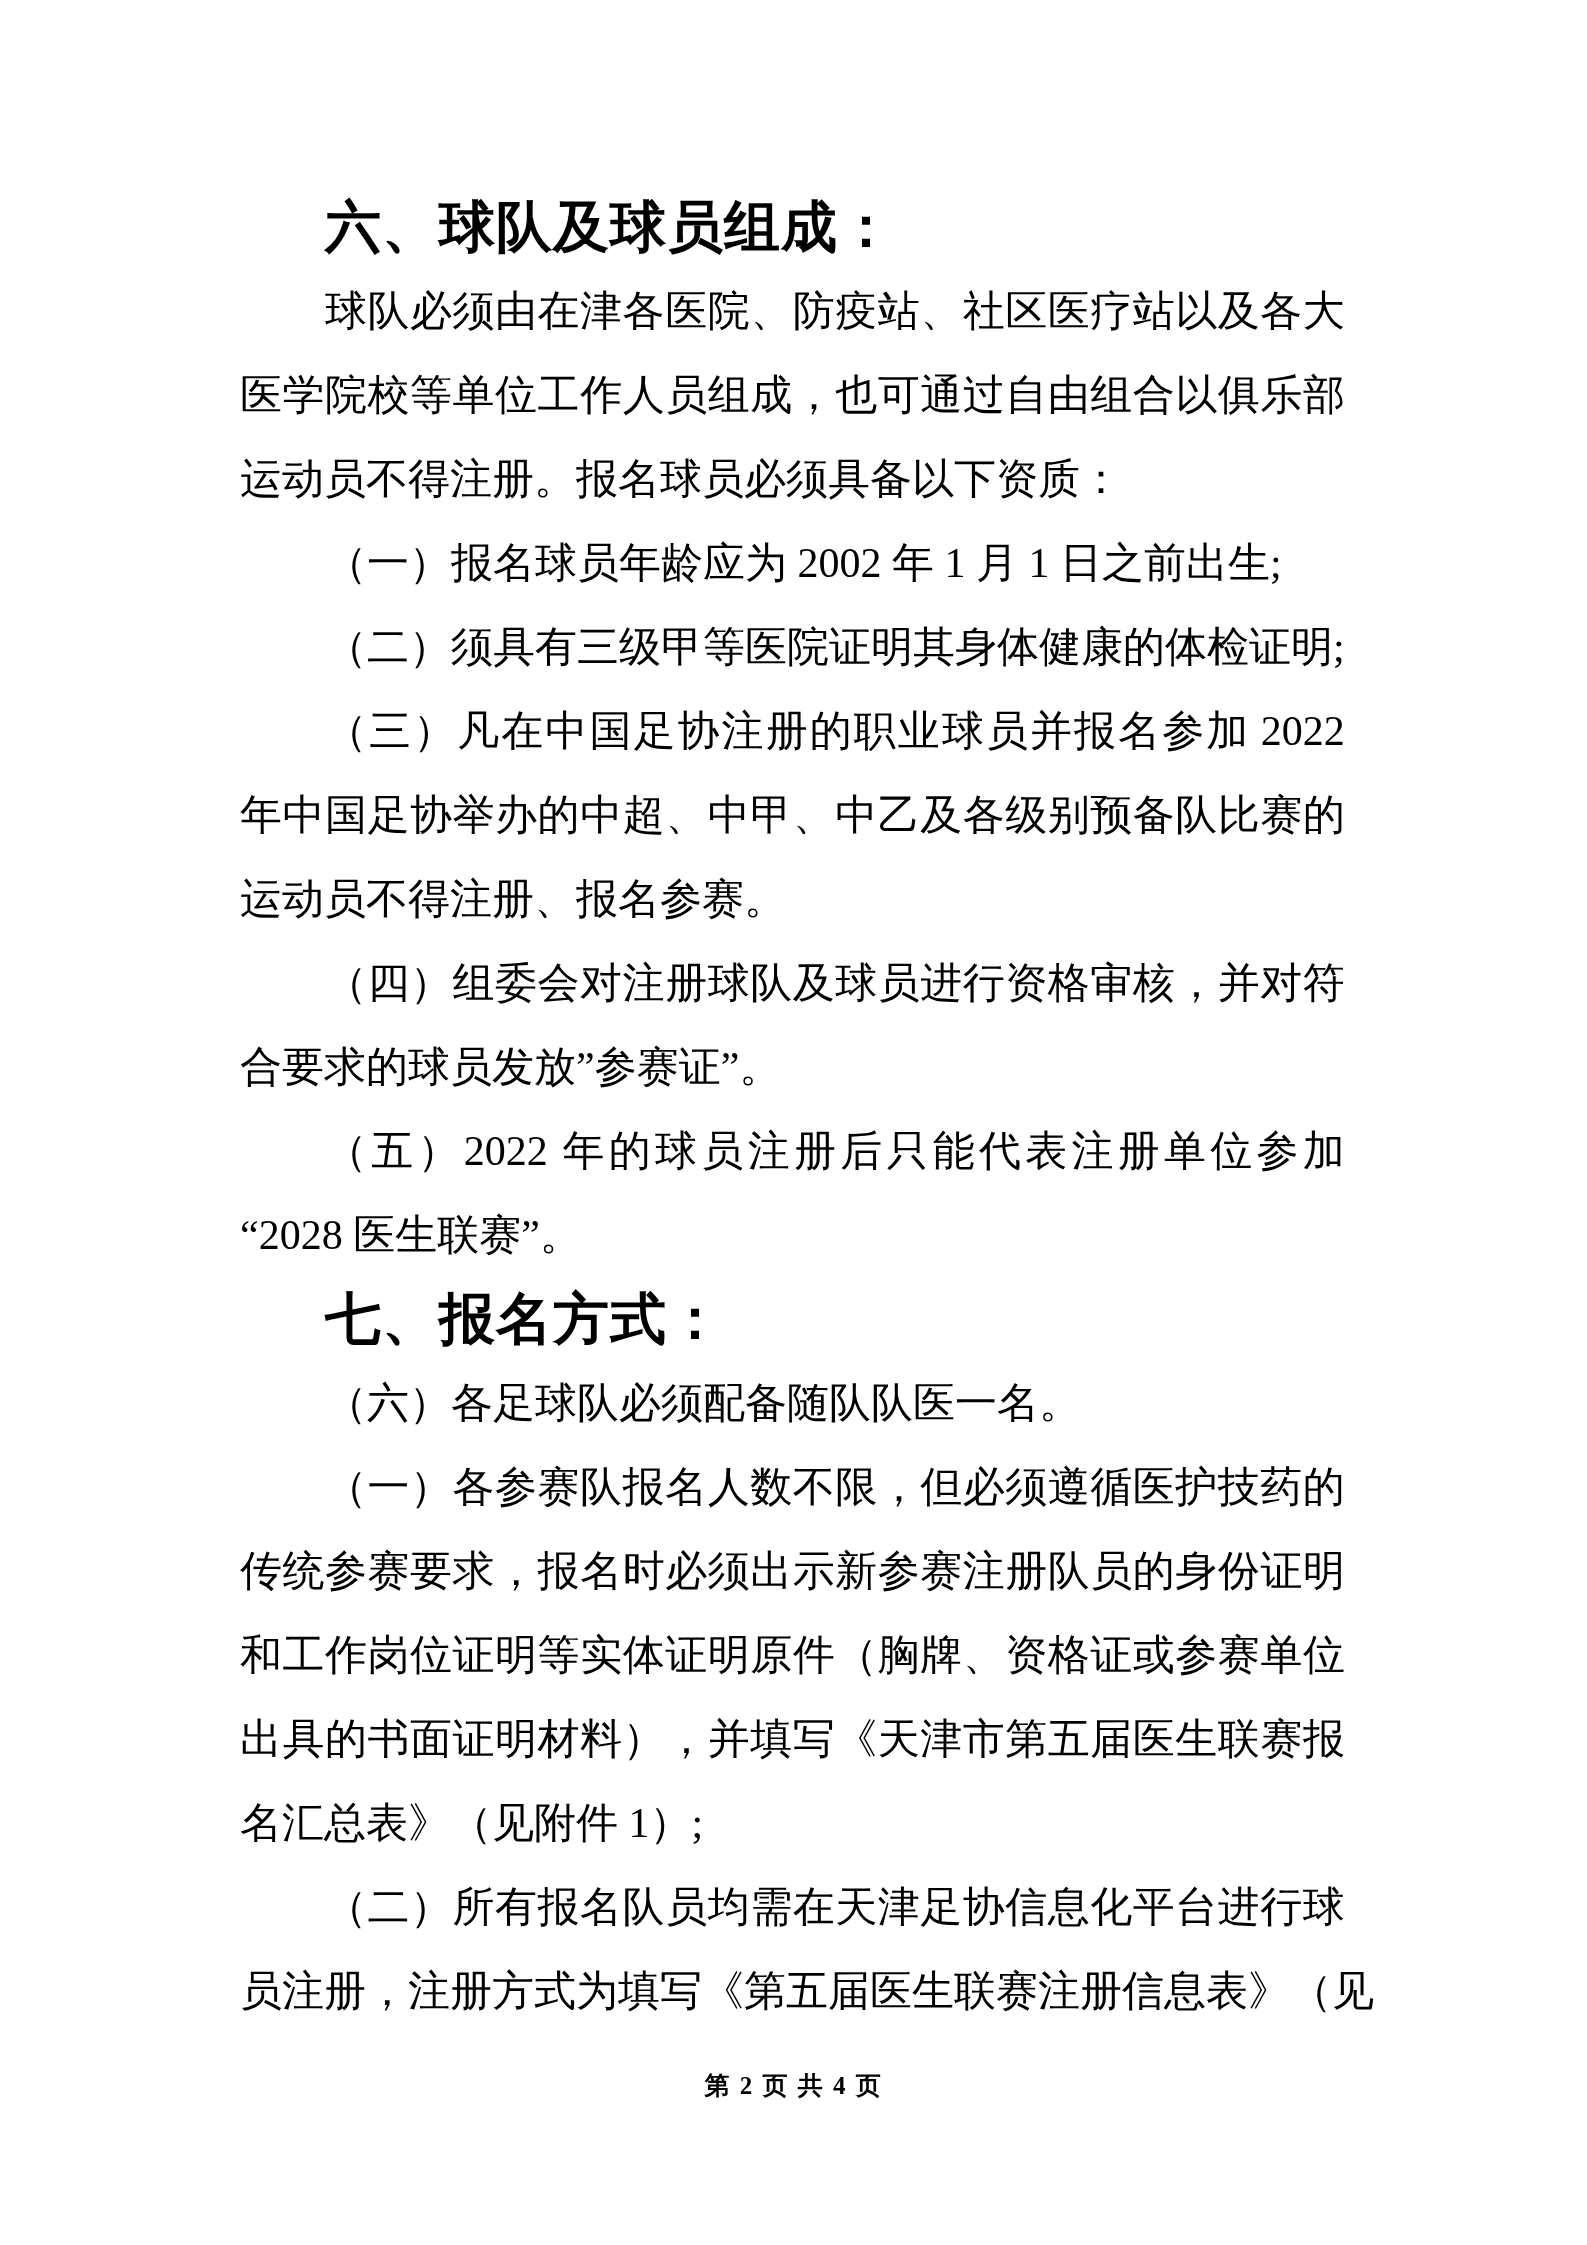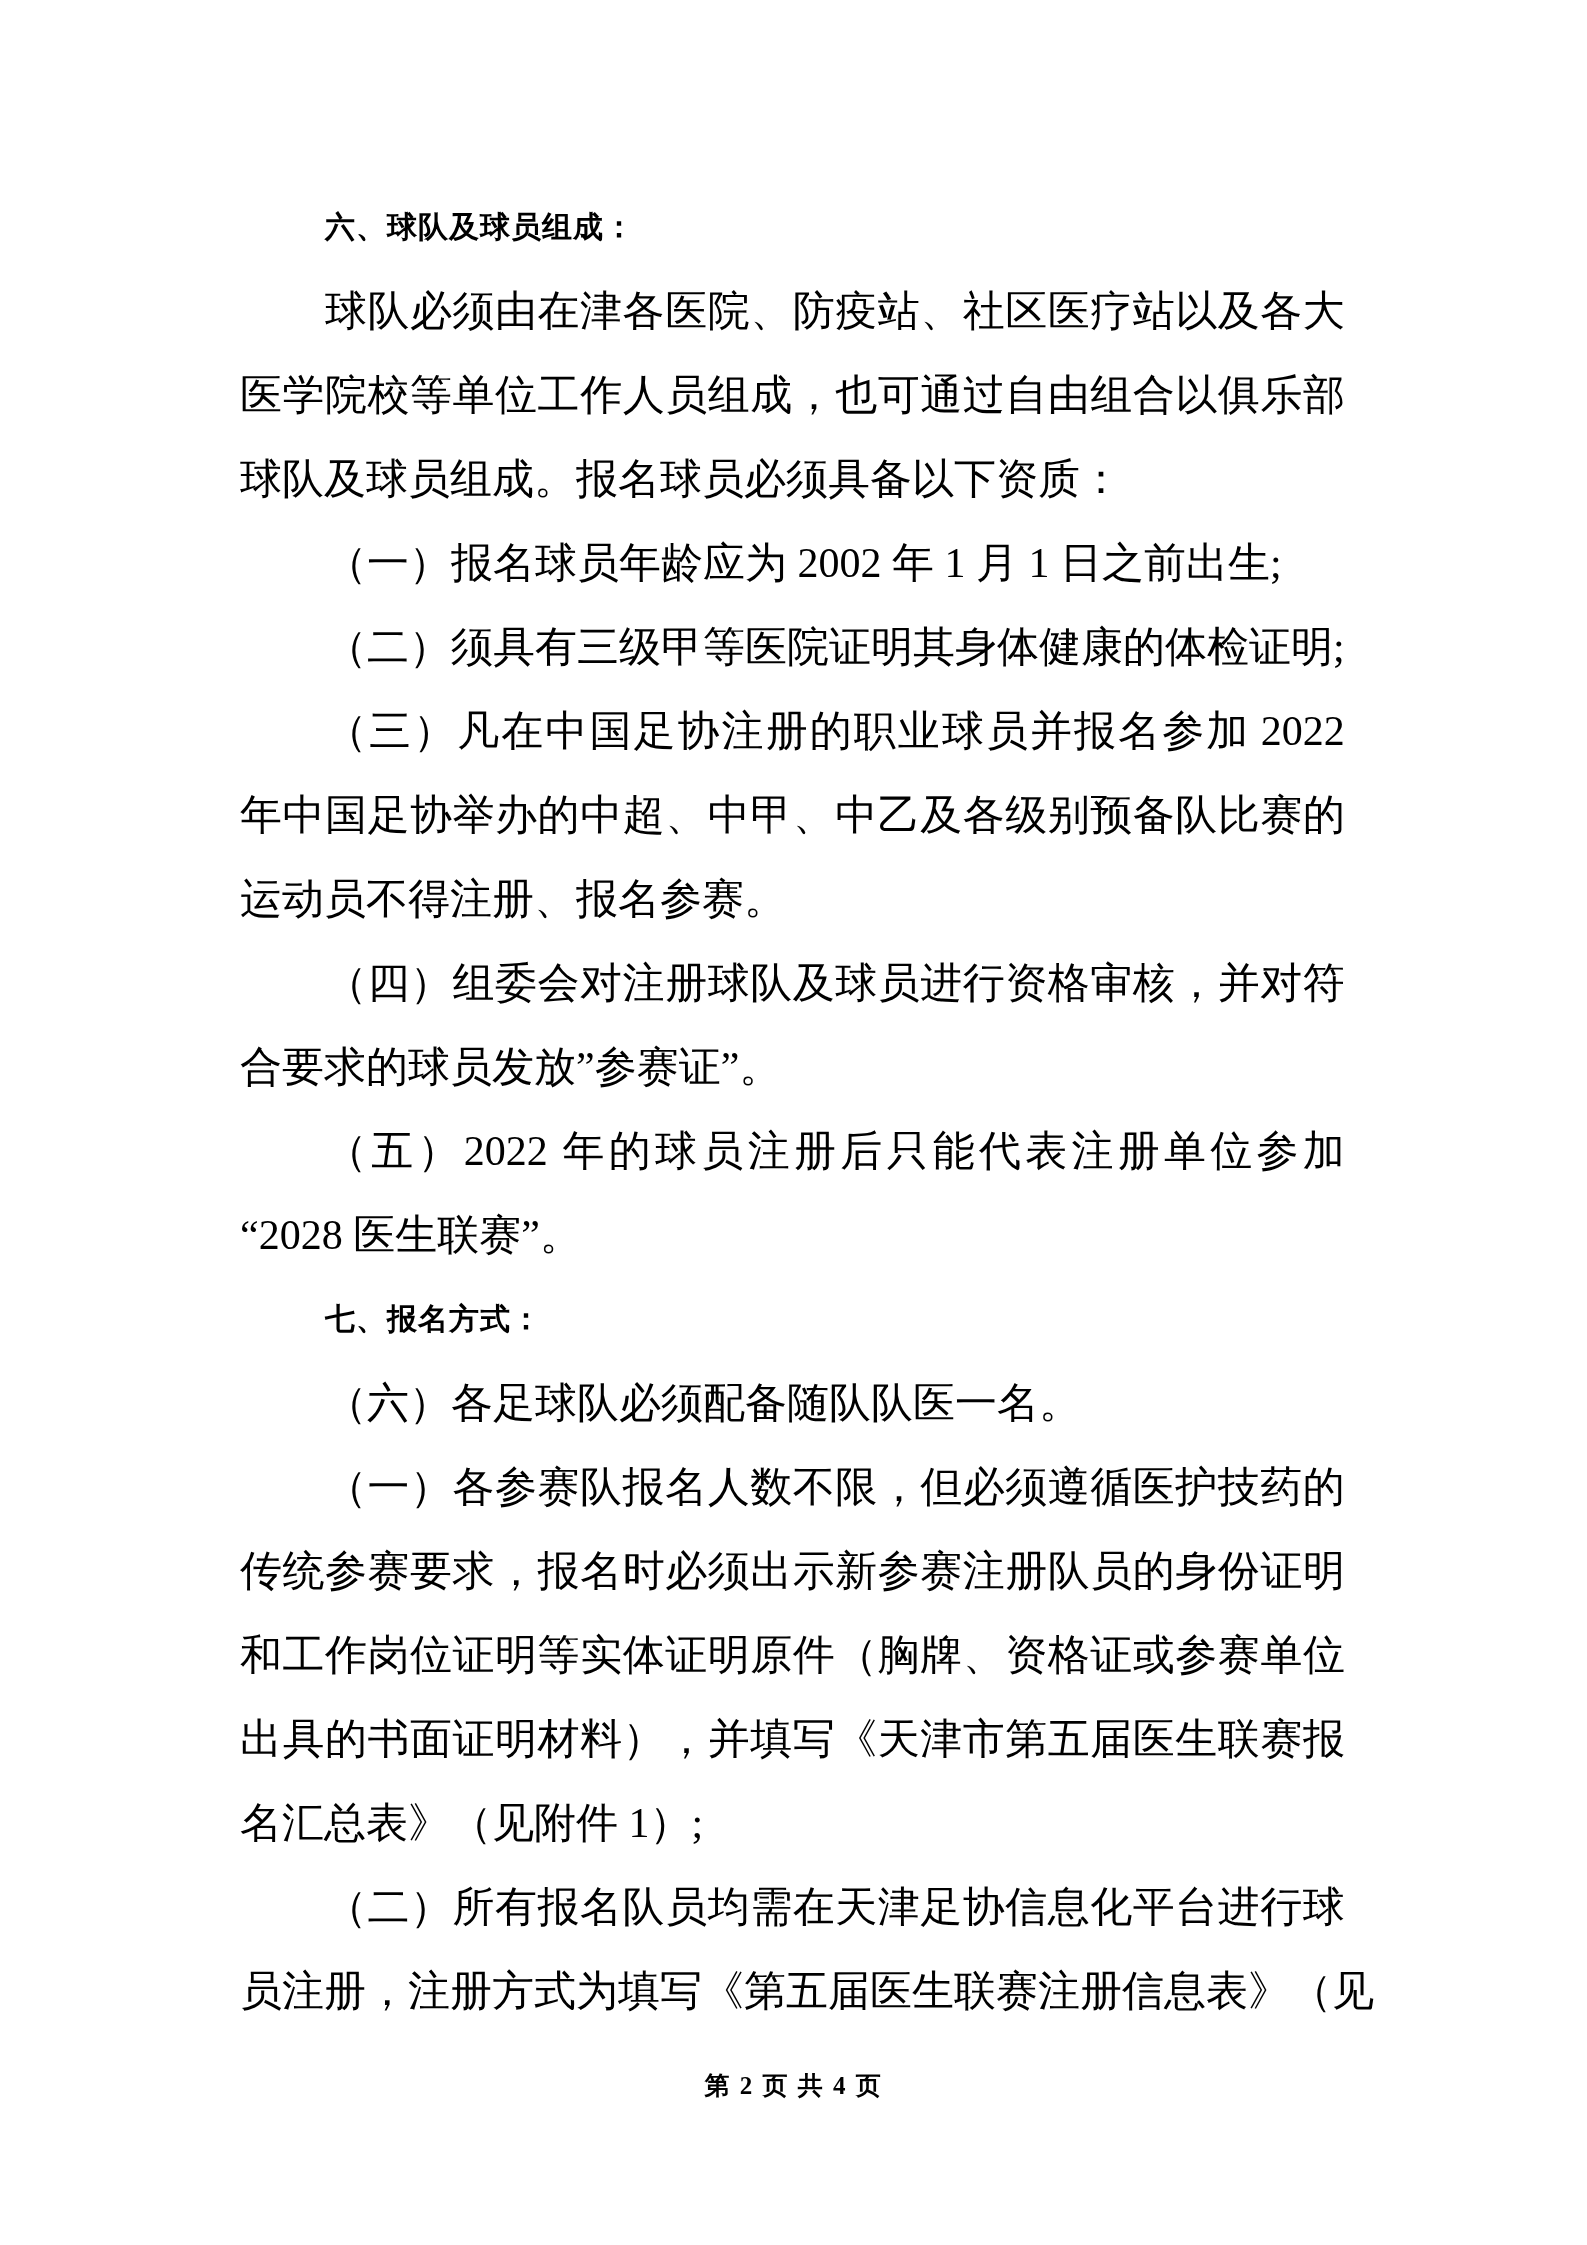--- a/index.html
+++ b/index.html
@@ -34,21 +34,21 @@
     font-size: 42px;
     white-space: nowrap;
     color: #000000;
   }
   .line.indent {
     text-indent: 85px;
   }
   .line.heading {
     font-family: "Liberation Sans", sans-serif;
     font-weight: bold;
-    font-size: 30px;
+    font-size: 56px;
     letter-spacing: 1px;
   }
   
   .line.flexline {
     display: flex;
     justify-content: space-between;
     text-indent: 0;
   }
   .line.flexline.indent {
     padding-left: 85px;
@@ -125,21 +125,21 @@
         <span>过</span>
         <span>自</span>
         <span>由</span>
         <span>组</span>
         <span>合</span>
         <span>以</span>
         <span>俱</span>
         <span>乐</span>
         <span>部</span>
       </div>
-      <div class="line">球队及球员组成。报名球员必须具备以下资质：</div>
+      <div class="line">运动员不得注册。报名球员必须具备以下资质：</div>
       <div class="line indent">（一）报名球员年龄应为 2002 年 1 月 1 日之前出生;</div>
       <div class="line indent">（二）须具有三级甲等医院证明其身体健康的体检证明;</div>
       <div class="line indent flexline">
         <span>（</span>
         <span>三</span>
         <span>）</span>
         <span>凡</span>
         <span>在</span>
         <span>中</span>
         <span>国</span>

